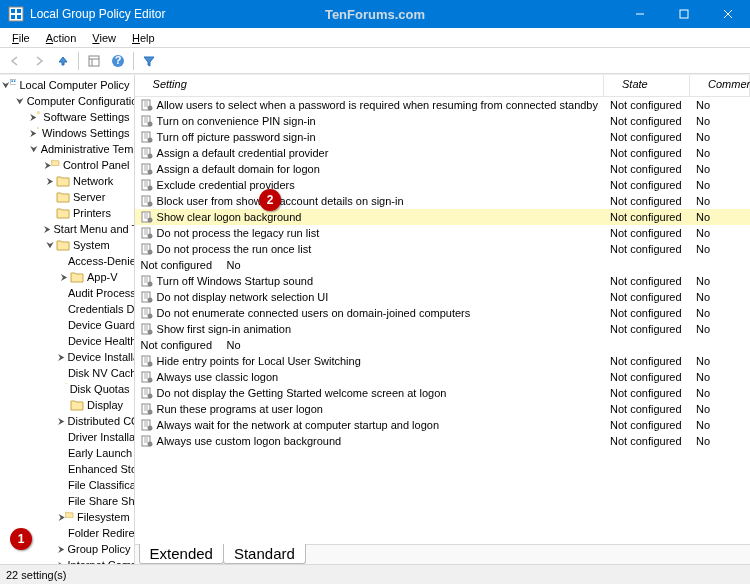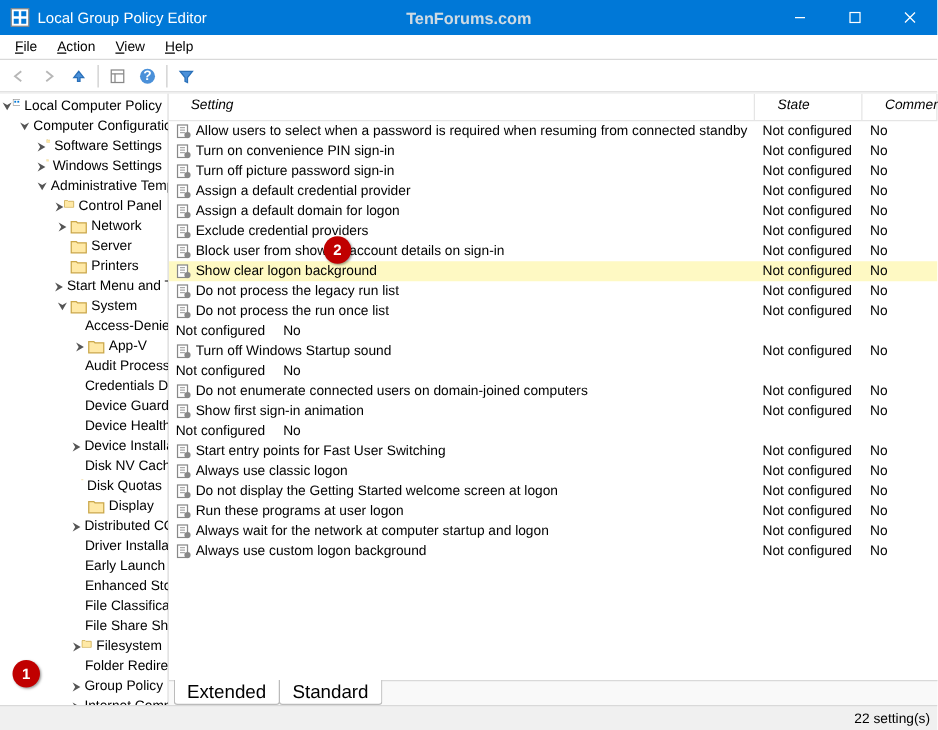--- a/index.html
+++ b/index.html
@@ -45,21 +45,21 @@
 .list-row .cell { padding: 0 6px; overflow: hidden; text-overflow: ellipsis; white-space: nowrap; }
 .list-row .cell-setting { flex: 1; display: flex; align-items: center; }
 .list-row .cell-state { width: 86px; }
 .list-row .cell-comment { width: 60px; }
 .policy-icon { width: 12px; height: 12px; margin-right: 4px; flex-shrink: 0; }
 
 .tabs { height: 20px; border-top: 1px solid #d9d9d9; display: flex; align-items: flex-end; padding-left: 4px; gap: -1px; background: #f9f9f9; }
 .tab { border: 1px solid #bbb; border-top: none; padding: 1px 10px; background: #fff; font-size: 15px; border-radius: 0 0 3px 3px; margin-right: -1px; }
 .tab.active { background: #fff; font-weight: 400; }
 
-.statusbar { height: 20px; border-top: 1px solid #d9d9d9; display: flex; align-items: center; padding: 0 6px; background: #f0f0f0; justify-content: flex-end; }
+.statusbar { height: 20px; border-top: 1px solid #d9d9d9; display: flex; align-items: center; padding: 0 6px; background: #f0f0f0; }
 
 .callout { position: absolute; width: 22px; height: 22px; border-radius: 50%; background: #c00000; color: #fff; display: flex; align-items: center; justify-content: center; font-weight: bold; font-size: 12px; box-shadow: 1px 1px 2px rgba(0,0,0,.4); z-index: 50; }
 
 .list-pane::-webkit-scrollbar, .tree-pane::-webkit-scrollbar, .list-body::-webkit-scrollbar { width: 16px; }
 .list-pane::-webkit-scrollbar-thumb, .tree-pane::-webkit-scrollbar-thumb, .list-body::-webkit-scrollbar-thumb { background: #cdcdcd; border: 1px solid #a0a0a0; }
 .list-pane::-webkit-scrollbar-track, .tree-pane::-webkit-scrollbar-track, .list-body::-webkit-scrollbar-track { background: #f0f0f0; }
 </style>
 </head>
 <body>
 
@@ -648,20 +648,30 @@
                 <line x1="3" y1="5" x2="7" y2="5" stroke="#aaa"></line>
                 <line x1="3" y1="7" x2="7" y2="7" stroke="#aaa"></line>
                 <circle cx="9" cy="9" r="2.5" fill="#888"></circle>
               </svg></span>
             <span>Turn off Windows Startup sound</span>
           </div>
           <div class="cell cell-state">Not configured</div>
           <div class="cell cell-comment">No</div>
         </div>
         <div class="list-row">
+          <div class="cell cell-setting">
+            <span class="policy-icon"><svg viewBox="0 0 12 12">
+                <rect x="1" y="1" width="8" height="10" fill="#fff" stroke="#888"></rect>
+                <line x1="3" y1="3" x2="7" y2="3" stroke="#aaa"></line>
+                <line x1="3" y1="5" x2="7" y2="5" stroke="#aaa"></line>
+                <line x1="3" y1="7" x2="7" y2="7" stroke="#aaa"></line>
+                <circle cx="9" cy="9" r="2.5" fill="#888"></circle>
+              </svg></span>
+            <span>Do not display network selection UI</span>
+          </div>
           <div class="cell cell-state">Not configured</div>
           <div class="cell cell-comment">No</div>
         </div>
         <div class="list-row">
           <div class="cell cell-setting">
             <span class="policy-icon"><svg viewBox="0 0 12 12">
                 <rect x="1" y="1" width="8" height="10" fill="#fff" stroke="#888"></rect>
                 <line x1="3" y1="3" x2="7" y2="3" stroke="#aaa"></line>
                 <line x1="3" y1="5" x2="7" y2="5" stroke="#aaa"></line>
                 <line x1="3" y1="7" x2="7" y2="7" stroke="#aaa"></line>
@@ -692,21 +702,21 @@
         </div>
         <div class="list-row">
           <div class="cell cell-setting">
             <span class="policy-icon"><svg viewBox="0 0 12 12">
                 <rect x="1" y="1" width="8" height="10" fill="#fff" stroke="#888"></rect>
                 <line x1="3" y1="3" x2="7" y2="3" stroke="#aaa"></line>
                 <line x1="3" y1="5" x2="7" y2="5" stroke="#aaa"></line>
                 <line x1="3" y1="7" x2="7" y2="7" stroke="#aaa"></line>
                 <circle cx="9" cy="9" r="2.5" fill="#888"></circle>
               </svg></span>
-            <span>Start entry points for Fast User Switching</span>
+            <span>Hide entry points for Local User Switching</span>
           </div>
           <div class="cell cell-state">Not configured</div>
           <div class="cell cell-comment">No</div>
         </div>
         <div class="list-row">
           <div class="cell cell-setting">
             <span class="policy-icon"><svg viewBox="0 0 12 12">
                 <rect x="1" y="1" width="8" height="10" fill="#fff" stroke="#888"></rect>
                 <line x1="3" y1="3" x2="7" y2="3" stroke="#aaa"></line>
                 <line x1="3" y1="5" x2="7" y2="5" stroke="#aaa"></line>

